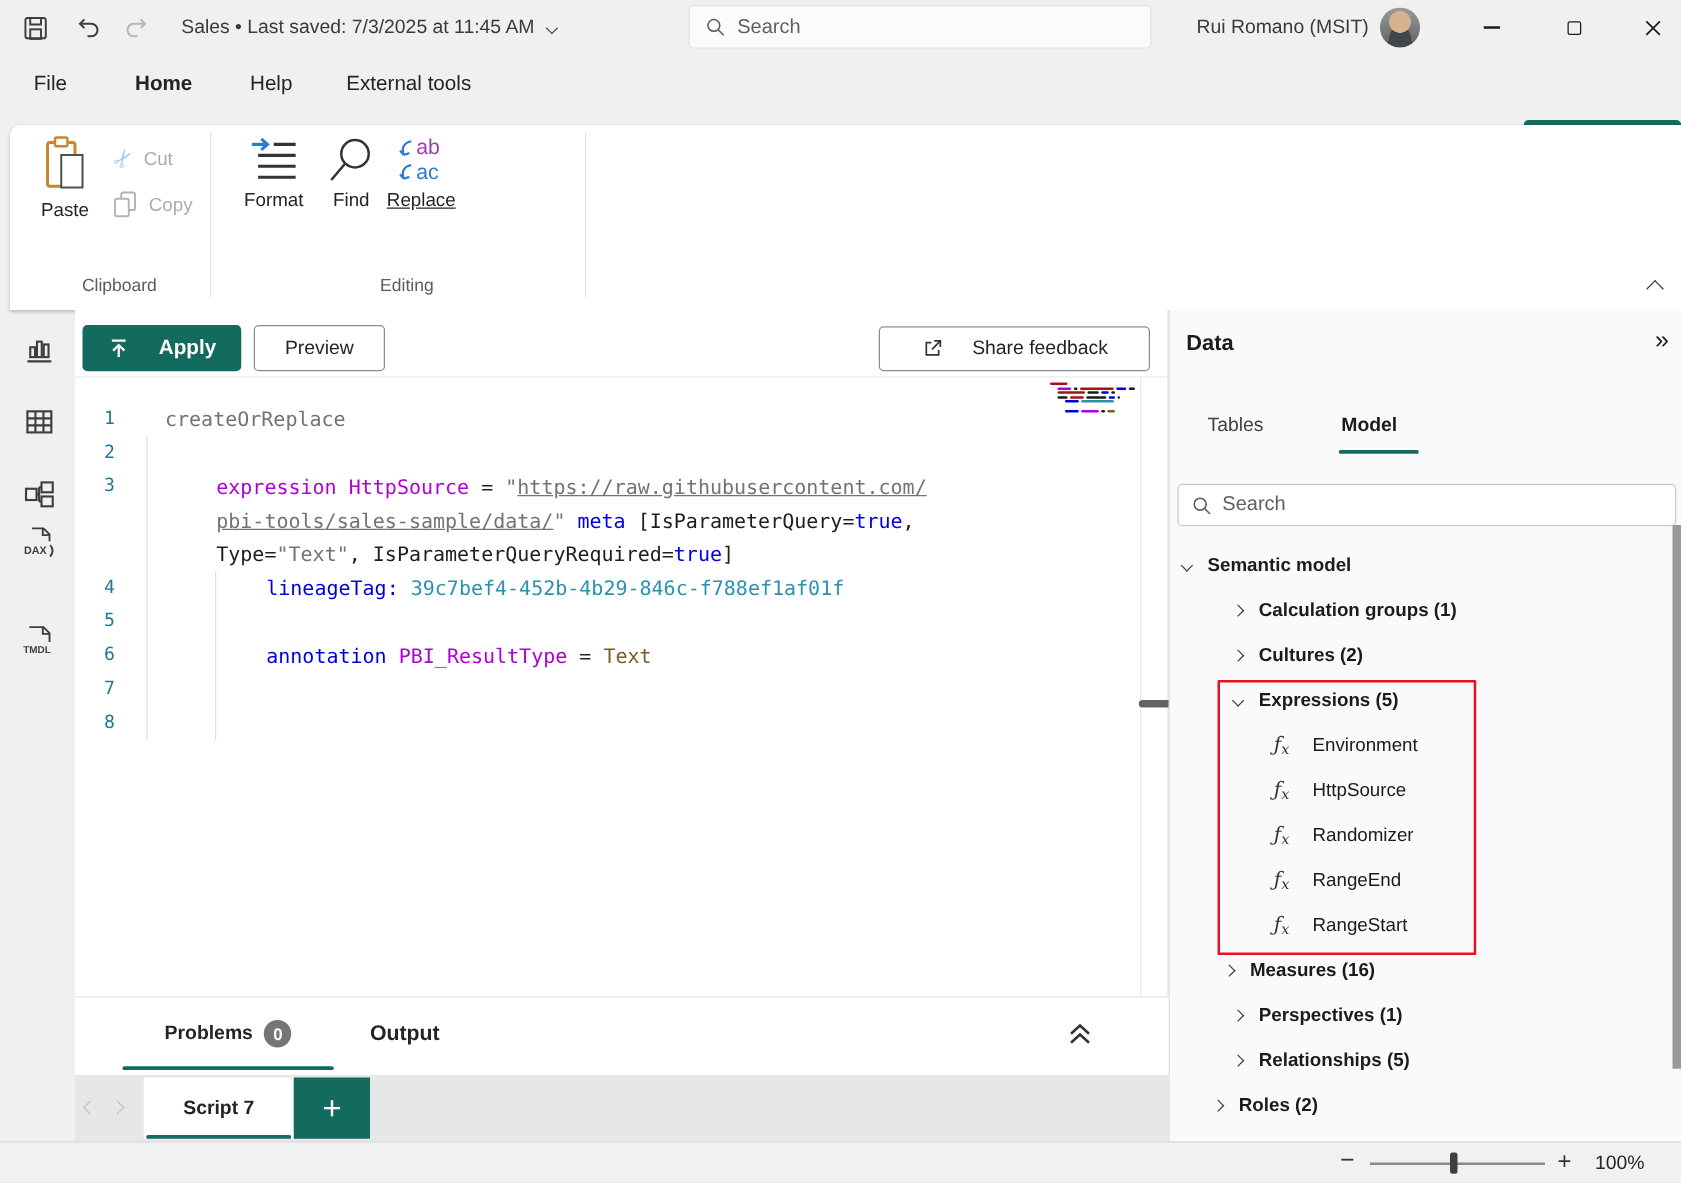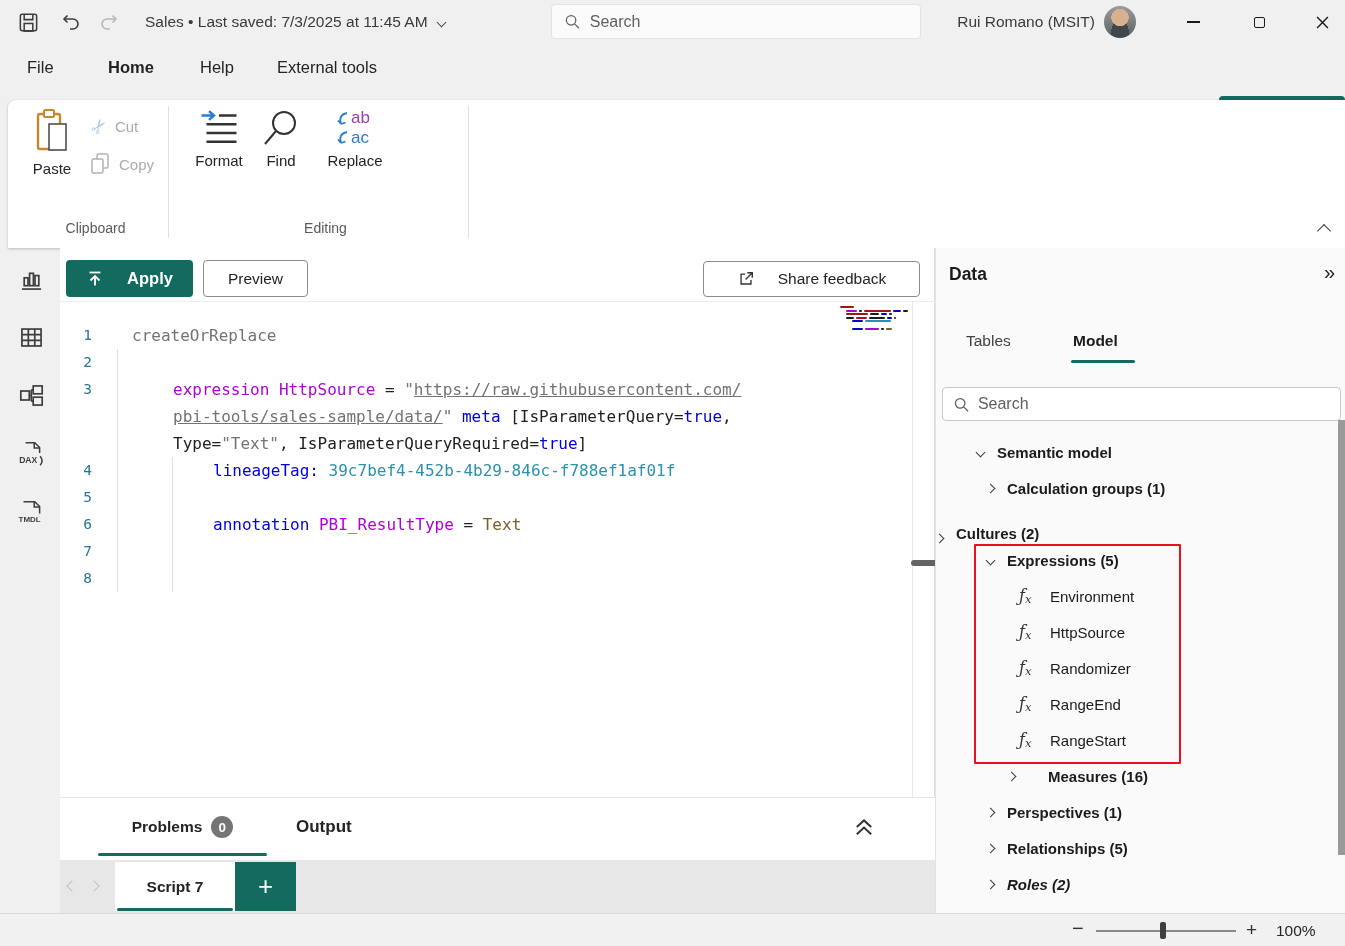--- a/index.html
+++ b/index.html
@@ -213,21 +213,21 @@
     </div>
     <div class="rb-big" style="left:248px; width:50px;">
       <svg width="40" height="40" viewBox="0 0 40 40">
         <g fill="none" stroke="#333" stroke-width="2">
           <circle cx="23" cy="15" r="11"></circle>
             <path d="M15 23 L4 36"></path>
         </g>
       </svg>
       <span>Find</span>
     </div>
-    <div class="rb-big" style="left:312px; width:70px;">
+    <div class="rb-big" style="left:294px; width:70px;text-decoration:underline;">
       <svg width="42" height="40" viewBox="0 0 42 40">
         <text x="17" y="15" font-size="17" font-family="Liberation Sans, sans-serif" fill="#9a3fb5">ab</text>
         <text x="17" y="35" font-size="17" font-family="Liberation Sans, sans-serif" fill="#2b7cd3">ac</text>
         <g fill="none" stroke="#2b7cd3" stroke-width="1.8">
           <path d="M13 5 Q4 7 7 16 M7 16 l-3 -3.5 M7 16 l4.5 -1.5"></path>
           <path d="M13 24 Q4 26 7 35 M7 35 l-3 -3.5 M7 35 l4.5 -1.5"></path>
         </g>
       </svg>
       <span>Replace</span>
     </div>
@@ -260,21 +260,21 @@
     <div class="left-rail-btn" style="top:378px">
       <svg width="27" height="27" viewBox="0 0 24 24">
         <g fill="none" stroke="#3d3d3d" stroke-width="1.5">
           <rect x="2.5" y="8" width="7.5" height="8"></rect>
           <rect x="13.5" y="3.5" width="8" height="7"></rect>
           <rect x="13.5" y="13.5" width="8" height="7"></rect>
           <path d="M10 12 h1.8 M11.8 7 v10 M11.8 7 h1.7 M11.8 17 h1.7"></path>
         </g>
       </svg>
     </div>
-    <div class="left-rail-btn" style="top:437px">
+    <div class="left-rail-btn" style="top:417px">
       <svg width="28" height="28" viewBox="0 0 26 26">
         <g fill="none" stroke="#3d3d3d" stroke-width="1.4">
           <path d="M8 2.5 h8.5 l4.5 4.5 v5"></path>
             <path d="M16 2.5 v5 h5"></path>
           <path d="M21.5 15 q3.5 4 0 8.5"></path>
         </g>
         <text x="2" y="21.5" font-size="8" font-weight="bold" font-family="Liberation Sans, sans-serif" fill="#3d3d3d">DAX</text>
       </svg>
     </div>
     <div class="left-rail-btn" style="top:496px">
@@ -411,29 +411,29 @@
     <div class="panel-search">
       <svg width="17" height="17" viewBox="0 0 20 20">
         <g fill="none" stroke="#5f5f5f" stroke-width="1.6">
           <circle cx="9" cy="8.5" r="6"></circle>
             <path d="M13.5 13 L19 18.5"></path>
         </g>
       </svg>
       <input placeholder="Search" style="">
     </div>
     <div class="tree" id="tree">
-        <div class="tree-row bold" style="padding-left: 29px; margin-left: 12px;">
+        <div class="tree-row bold" style="padding-left: 10px;">
           <span class="chev down"></span>
           <span>Semantic model</span>
         </div>
         <div class="tree-row bold" style="padding-left: 51px;">
           <span class="chev right"></span>
           <span>Calculation groups (1)</span>
         </div>
-        <div class="tree-row bold" style=" align-items: flex-end;">
+        <div class="tree-row bold" style="padding-left: 51px;">
           <span class="chev right"></span>
           <span>Cultures (2)</span>
         </div>
         <div class="tree-row bold" style="padding-left: 51px;">
           <span class="chev down"></span>
           <span>Expressions (5)</span>
         </div>
         <div class="tree-row" style="padding-left: 83px;">
           <span class="fx-icon">ƒ<span class="sub">x</span></span>
           <span>Environment</span>
@@ -447,33 +447,33 @@
           <span>Randomizer</span>
         </div>
         <div class="tree-row" style="padding-left: 83px;">
           <span class="fx-icon">ƒ<span class="sub">x</span></span>
           <span>RangeEnd</span>
         </div>
         <div class="tree-row" style="padding-left: 83px;">
           <span class="fx-icon">ƒ<span class="sub">x</span></span>
           <span>RangeStart</span>
         </div>
-        <div class="tree-row bold" style="padding-left: 72px; gap: 20px;">
+        <div class="tree-row bold" style="padding-left: 44px;">
           <span class="chev right"></span>
           <span>Measures (16)</span>
         </div>
         <div class="tree-row bold" style="padding-left: 51px;">
           <span class="chev right"></span>
           <span>Perspectives (1)</span>
         </div>
         <div class="tree-row bold" style="padding-left: 51px;">
           <span class="chev right"></span>
           <span>Relationships (5)</span>
         </div>
-        <div class="tree-row bold" style="padding-left: 51px; font-style: italic;">
+        <div class="tree-row bold" style="padding-left: 35px;">
           <span class="chev right"></span>
           <span>Roles (2)</span>
         </div>
       </div>
     <div class="hl-box" style="left: 38px; top: 296px; width: 207px; height: 220px; border: 2.5px solid rgb(232, 17, 35);" id="hlbox"></div>
     <div class="panel-scrollbar"></div>
   </div>
 
   <div class="statusbar">
     <div class="abs" style="left:1072px; top:3px; font-size:20px; color:#333;">−</div>

